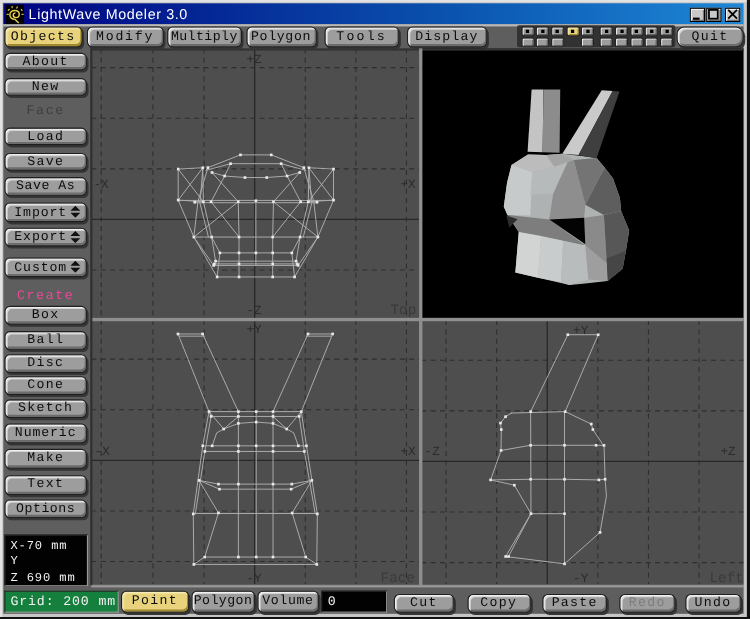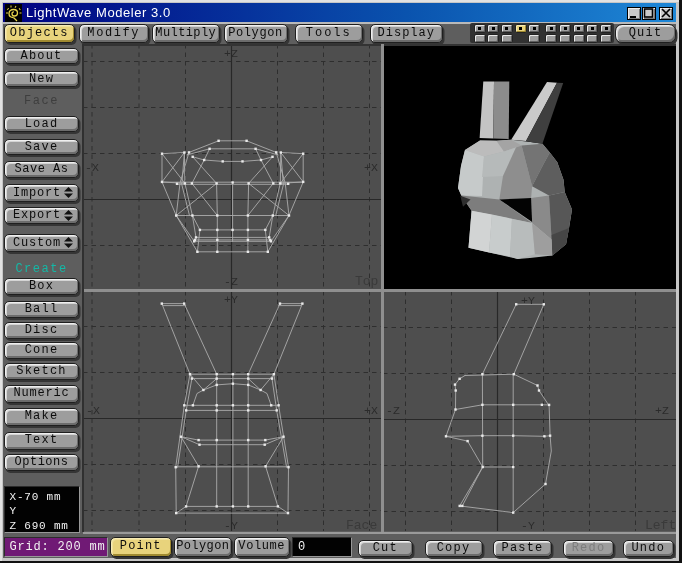--- a/index.html
+++ b/index.html
@@ -97,21 +97,21 @@
       <polygon points="4.5,11 9,6.5 0,6.5" fill="#111"></polygon>
     </svg></div>
 <div style="position:absolute;left:4px;top:206.5px;width:75px;height:17.5px;background:#9d9d9d;border:1px solid #1f1f1f;border-radius:5px;box-shadow:inset 1px 1px 0 #efefef,inset 2px 2px 0 #d4d4d4,inset -1px -2px 0 #6c6c6c,1.5px 2px 0 #353535;color:#0d0d0d;font-family:'Liberation Mono',monospace;font-size:12px;letter-spacing:0.8px;line-height:15.5px;box-sizing:border-box;padding-left:8px">Export<svg width="9" height="11" viewBox="0 0 9 11" style="position:absolute;right:5px;top:2.0px">
       <polygon points="4.5,0 9,4.5 0,4.5" fill="#111"></polygon>
       <polygon points="4.5,11 9,6.5 0,6.5" fill="#111"></polygon>
     </svg></div>
 <div style="position:absolute;left:4px;top:233.5px;width:75px;height:18.5px;background:#9d9d9d;border:1px solid #1f1f1f;border-radius:5px;box-shadow:inset 1px 1px 0 #efefef,inset 2px 2px 0 #d4d4d4,inset -1px -2px 0 #6c6c6c,1.5px 2px 0 #353535;color:#0d0d0d;font-family:'Liberation Mono',monospace;font-size:12px;letter-spacing:0.8px;line-height:16.5px;box-sizing:border-box;padding-left:8px">Custom<svg width="9" height="11" viewBox="0 0 9 11" style="position:absolute;right:5px;top:2.0px">
       <polygon points="4.5,0 9,4.5 0,4.5" fill="#111"></polygon>
       <polygon points="4.5,11 9,6.5 0,6.5" fill="#111"></polygon>
     </svg></div>
-<div style="position:absolute;left:4px;top:262px;width:75px;text-align:center;color:#14b8a6;font-family:'Liberation Mono',monospace;font-size:12px;letter-spacing:1.5px">Create</div>
+<div style="position:absolute;left:4px;top:262px;width:75px;text-align:center;color:#ec4899;font-family:'Liberation Mono',monospace;font-size:12px;letter-spacing:1.5px">Create</div>
 <div style="position:absolute;left:4px;top:278px;width:75px;height:17px;background:#9d9d9d;border:1px solid #1f1f1f;border-radius:5px;box-shadow:inset 1px 1px 0 #efefef,inset 2px 2px 0 #d4d4d4,inset -1px -2px 0 #6c6c6c,1.5px 2px 0 #353535;color:#0d0d0d;font-family:'Liberation Mono',monospace;font-size:12px;letter-spacing:1.2px;text-align:center;line-height:15px;box-sizing:border-box;white-space:nowrap;overflow:visible">Box</div>
 <div style="position:absolute;left:4px;top:301px;width:75px;height:17px;background:#9d9d9d;border:1px solid #1f1f1f;border-radius:5px;box-shadow:inset 1px 1px 0 #efefef,inset 2px 2px 0 #d4d4d4,inset -1px -2px 0 #6c6c6c,1.5px 2px 0 #353535;color:#0d0d0d;font-family:'Liberation Mono',monospace;font-size:12px;letter-spacing:1.2px;text-align:center;line-height:15px;box-sizing:border-box;white-space:nowrap;overflow:visible">Ball</div>
 <div style="position:absolute;left:4px;top:321.5px;width:75px;height:17px;background:#9d9d9d;border:1px solid #1f1f1f;border-radius:5px;box-shadow:inset 1px 1px 0 #efefef,inset 2px 2px 0 #d4d4d4,inset -1px -2px 0 #6c6c6c,1.5px 2px 0 #353535;color:#0d0d0d;font-family:'Liberation Mono',monospace;font-size:12px;letter-spacing:1.2px;text-align:center;line-height:15px;box-sizing:border-box;white-space:nowrap;overflow:visible">Disc</div>
 <div style="position:absolute;left:4px;top:342px;width:75px;height:17px;background:#9d9d9d;border:1px solid #1f1f1f;border-radius:5px;box-shadow:inset 1px 1px 0 #efefef,inset 2px 2px 0 #d4d4d4,inset -1px -2px 0 #6c6c6c,1.5px 2px 0 #353535;color:#0d0d0d;font-family:'Liberation Mono',monospace;font-size:12px;letter-spacing:1.2px;text-align:center;line-height:15px;box-sizing:border-box;white-space:nowrap;overflow:visible">Cone</div>
 <div style="position:absolute;left:4px;top:362.5px;width:75px;height:17.5px;background:#9d9d9d;border:1px solid #1f1f1f;border-radius:5px;box-shadow:inset 1px 1px 0 #efefef,inset 2px 2px 0 #d4d4d4,inset -1px -2px 0 #6c6c6c,1.5px 2px 0 #353535;color:#0d0d0d;font-family:'Liberation Mono',monospace;font-size:12px;letter-spacing:1.2px;text-align:center;line-height:15.5px;box-sizing:border-box;white-space:nowrap;overflow:visible">Sketch</div>
 <div style="position:absolute;left:4px;top:385px;width:75px;height:17.5px;background:#9d9d9d;border:1px solid #1f1f1f;border-radius:5px;box-shadow:inset 1px 1px 0 #efefef,inset 2px 2px 0 #d4d4d4,inset -1px -2px 0 #6c6c6c,1.5px 2px 0 #353535;color:#0d0d0d;font-family:'Liberation Mono',monospace;font-size:12px;letter-spacing:0.8px;text-align:center;line-height:15.5px;box-sizing:border-box;white-space:nowrap;overflow:visible">Numeric</div>
 <div style="position:absolute;left:4px;top:408px;width:75px;height:17.5px;background:#9d9d9d;border:1px solid #1f1f1f;border-radius:5px;box-shadow:inset 1px 1px 0 #efefef,inset 2px 2px 0 #d4d4d4,inset -1px -2px 0 #6c6c6c,1.5px 2px 0 #353535;color:#0d0d0d;font-family:'Liberation Mono',monospace;font-size:12px;letter-spacing:1.2px;text-align:center;line-height:15.5px;box-sizing:border-box;white-space:nowrap;overflow:visible">Make</div>
 <div style="position:absolute;left:4px;top:432px;width:75px;height:17.5px;background:#9d9d9d;border:1px solid #1f1f1f;border-radius:5px;box-shadow:inset 1px 1px 0 #efefef,inset 2px 2px 0 #d4d4d4,inset -1px -2px 0 #6c6c6c,1.5px 2px 0 #353535;color:#0d0d0d;font-family:'Liberation Mono',monospace;font-size:12px;letter-spacing:1.2px;text-align:center;line-height:15.5px;box-sizing:border-box;white-space:nowrap;overflow:visible">Text</div>
 <div style="position:absolute;left:4px;top:453.5px;width:75px;height:17.5px;background:#9d9d9d;border:1px solid #1f1f1f;border-radius:5px;box-shadow:inset 1px 1px 0 #efefef,inset 2px 2px 0 #d4d4d4,inset -1px -2px 0 #6c6c6c,1.5px 2px 0 #353535;color:#0d0d0d;font-family:'Liberation Mono',monospace;font-size:12px;letter-spacing:0.5px;text-align:center;line-height:15.5px;box-sizing:border-box;white-space:nowrap;overflow:visible">Options</div>
 <div style="position:absolute;left:3.5px;top:485.5px;width:76px;height:47px;background:#020202;border-top:1px solid #2b2b2b;border-left:1px solid #2b2b2b;border-bottom:1px solid #989898;border-right:1px solid #989898;box-sizing:border-box;color:#f2f2f2;font-family:'Liberation Mono',monospace;font-size:11px;letter-spacing:0.8px;padding:3px 0 0 5px">
@@ -467,21 +467,21 @@
     <polygon points="96.6,93.9 100.3,37.4 111.0,37.4 110.3,94.5" fill="#c4c4c4"></polygon>
     <polygon points="111.0,37.4 126.3,37.4 125.7,94.9 110.3,94.5" fill="#8c8c8c"></polygon>
     <polygon points="128.2,95.7 164.0,38.0 174.0,38.8 143.0,97.0" fill="#cacaca"></polygon>
     <polygon points="143.0,97.0 174.0,38.8 180.2,39.1 159.4,99.7 150.0,98.5" fill="#3f3f3f"></polygon>
   </svg>
 <div style="position:absolute;left:83px;top:44px;width:593px;height:1.5px;background:#333333"></div>
 <div style="position:absolute;left:381px;top:44px;width:2.5px;height:488px;background:#8f8f8f"></div>
 <div style="position:absolute;left:83px;top:289px;width:593px;height:2.5px;background:#8f8f8f"></div>
 <div style="position:absolute;left:82px;top:44px;width:1.5px;height:488px;background:#303030"></div>
 <div style="position:absolute;left:83px;top:531.5px;width:593px;height:2px;background:#9a9a9a"></div>
-<div style="position:absolute;left:3.5px;top:536.5px;width:104px;height:20.5px;background:#701a75;border-top:1px solid #2b2b2b;border-left:1px solid #2b2b2b;border-bottom:1px solid #989898;border-right:1px solid #989898;box-sizing:border-box;color:#f2f2f2;font-family:'Liberation Mono',monospace;font-size:12px;letter-spacing:0.8px;padding:2.5px 0 0 5px">
+<div style="position:absolute;left:3.5px;top:536.5px;width:104px;height:20.5px;background:#15803d;border-top:1px solid #2b2b2b;border-left:1px solid #2b2b2b;border-bottom:1px solid #989898;border-right:1px solid #989898;box-sizing:border-box;color:#f2f2f2;font-family:'Liberation Mono',monospace;font-size:12px;letter-spacing:0.8px;padding:2.5px 0 0 5px">
     <div style="height:14px;line-height:14px">Grid: 200 mm</div>
   </div>
 <div style="position:absolute;left:109.5px;top:537px;width:62.5px;height:19.5px;background:#e8d37c;border:1px solid #1f1f1f;border-radius:5px;box-shadow:inset 1px 1px 0 #f7eab4,inset 2px 2px 0 #efe098,inset -1px -2px 0 #a08a30,1.5px 2px 0 #353535;color:#0d0d0d;font-family:'Liberation Mono',monospace;font-size:12px;letter-spacing:1.2px;text-align:center;line-height:17.5px;box-sizing:border-box;white-space:nowrap;overflow:visible">Point</div>
 <div style="position:absolute;left:174px;top:537px;width:57.5px;height:19.5px;background:#9d9d9d;border:1px solid #1f1f1f;border-radius:5px;box-shadow:inset 1px 1px 0 #efefef,inset 2px 2px 0 #d4d4d4,inset -1px -2px 0 #6c6c6c,1.5px 2px 0 #353535;color:#0d0d0d;font-family:'Liberation Mono',monospace;font-size:12px;letter-spacing:0.4px;text-align:center;line-height:17.5px;box-sizing:border-box;white-space:nowrap;overflow:visible">Polygon</div>
 <div style="position:absolute;left:233.5px;top:537px;width:56.5px;height:19.5px;background:#9d9d9d;border:1px solid #1f1f1f;border-radius:5px;box-shadow:inset 1px 1px 0 #efefef,inset 2px 2px 0 #d4d4d4,inset -1px -2px 0 #6c6c6c,1.5px 2px 0 #353535;color:#0d0d0d;font-family:'Liberation Mono',monospace;font-size:12px;letter-spacing:0.6px;text-align:center;line-height:17.5px;box-sizing:border-box;white-space:nowrap;overflow:visible">Volume</div>
 <div style="position:absolute;left:292px;top:536.5px;width:60px;height:20.5px;background:#020202;border-top:1px solid #2b2b2b;border-left:1px solid #2b2b2b;border-bottom:1px solid #989898;border-right:1px solid #989898;box-sizing:border-box;color:#f2f2f2;font-family:'Liberation Mono',monospace;font-size:12px;letter-spacing:0.8px;padding:2.5px 0 0 5px">
     <div style="height:14px;line-height:14px">0</div>
   </div>
 <div style="position:absolute;left:357.5px;top:539.5px;width:55.5px;height:17px;background:#9d9d9d;border:1px solid #1f1f1f;border-radius:5px;box-shadow:inset 1px 1px 0 #efefef,inset 2px 2px 0 #d4d4d4,inset -1px -2px 0 #6c6c6c,1.5px 2px 0 #353535;color:#0d0d0d;font-family:'Liberation Mono',monospace;font-size:12px;letter-spacing:1.2px;text-align:center;line-height:15px;box-sizing:border-box;white-space:nowrap;overflow:visible">Cut</div>
 <div style="position:absolute;left:424.5px;top:539.5px;width:58px;height:17px;background:#9d9d9d;border:1px solid #1f1f1f;border-radius:5px;box-shadow:inset 1px 1px 0 #efefef,inset 2px 2px 0 #d4d4d4,inset -1px -2px 0 #6c6c6c,1.5px 2px 0 #353535;color:#0d0d0d;font-family:'Liberation Mono',monospace;font-size:12px;letter-spacing:1.2px;text-align:center;line-height:15px;box-sizing:border-box;white-space:nowrap;overflow:visible">Copy</div>

